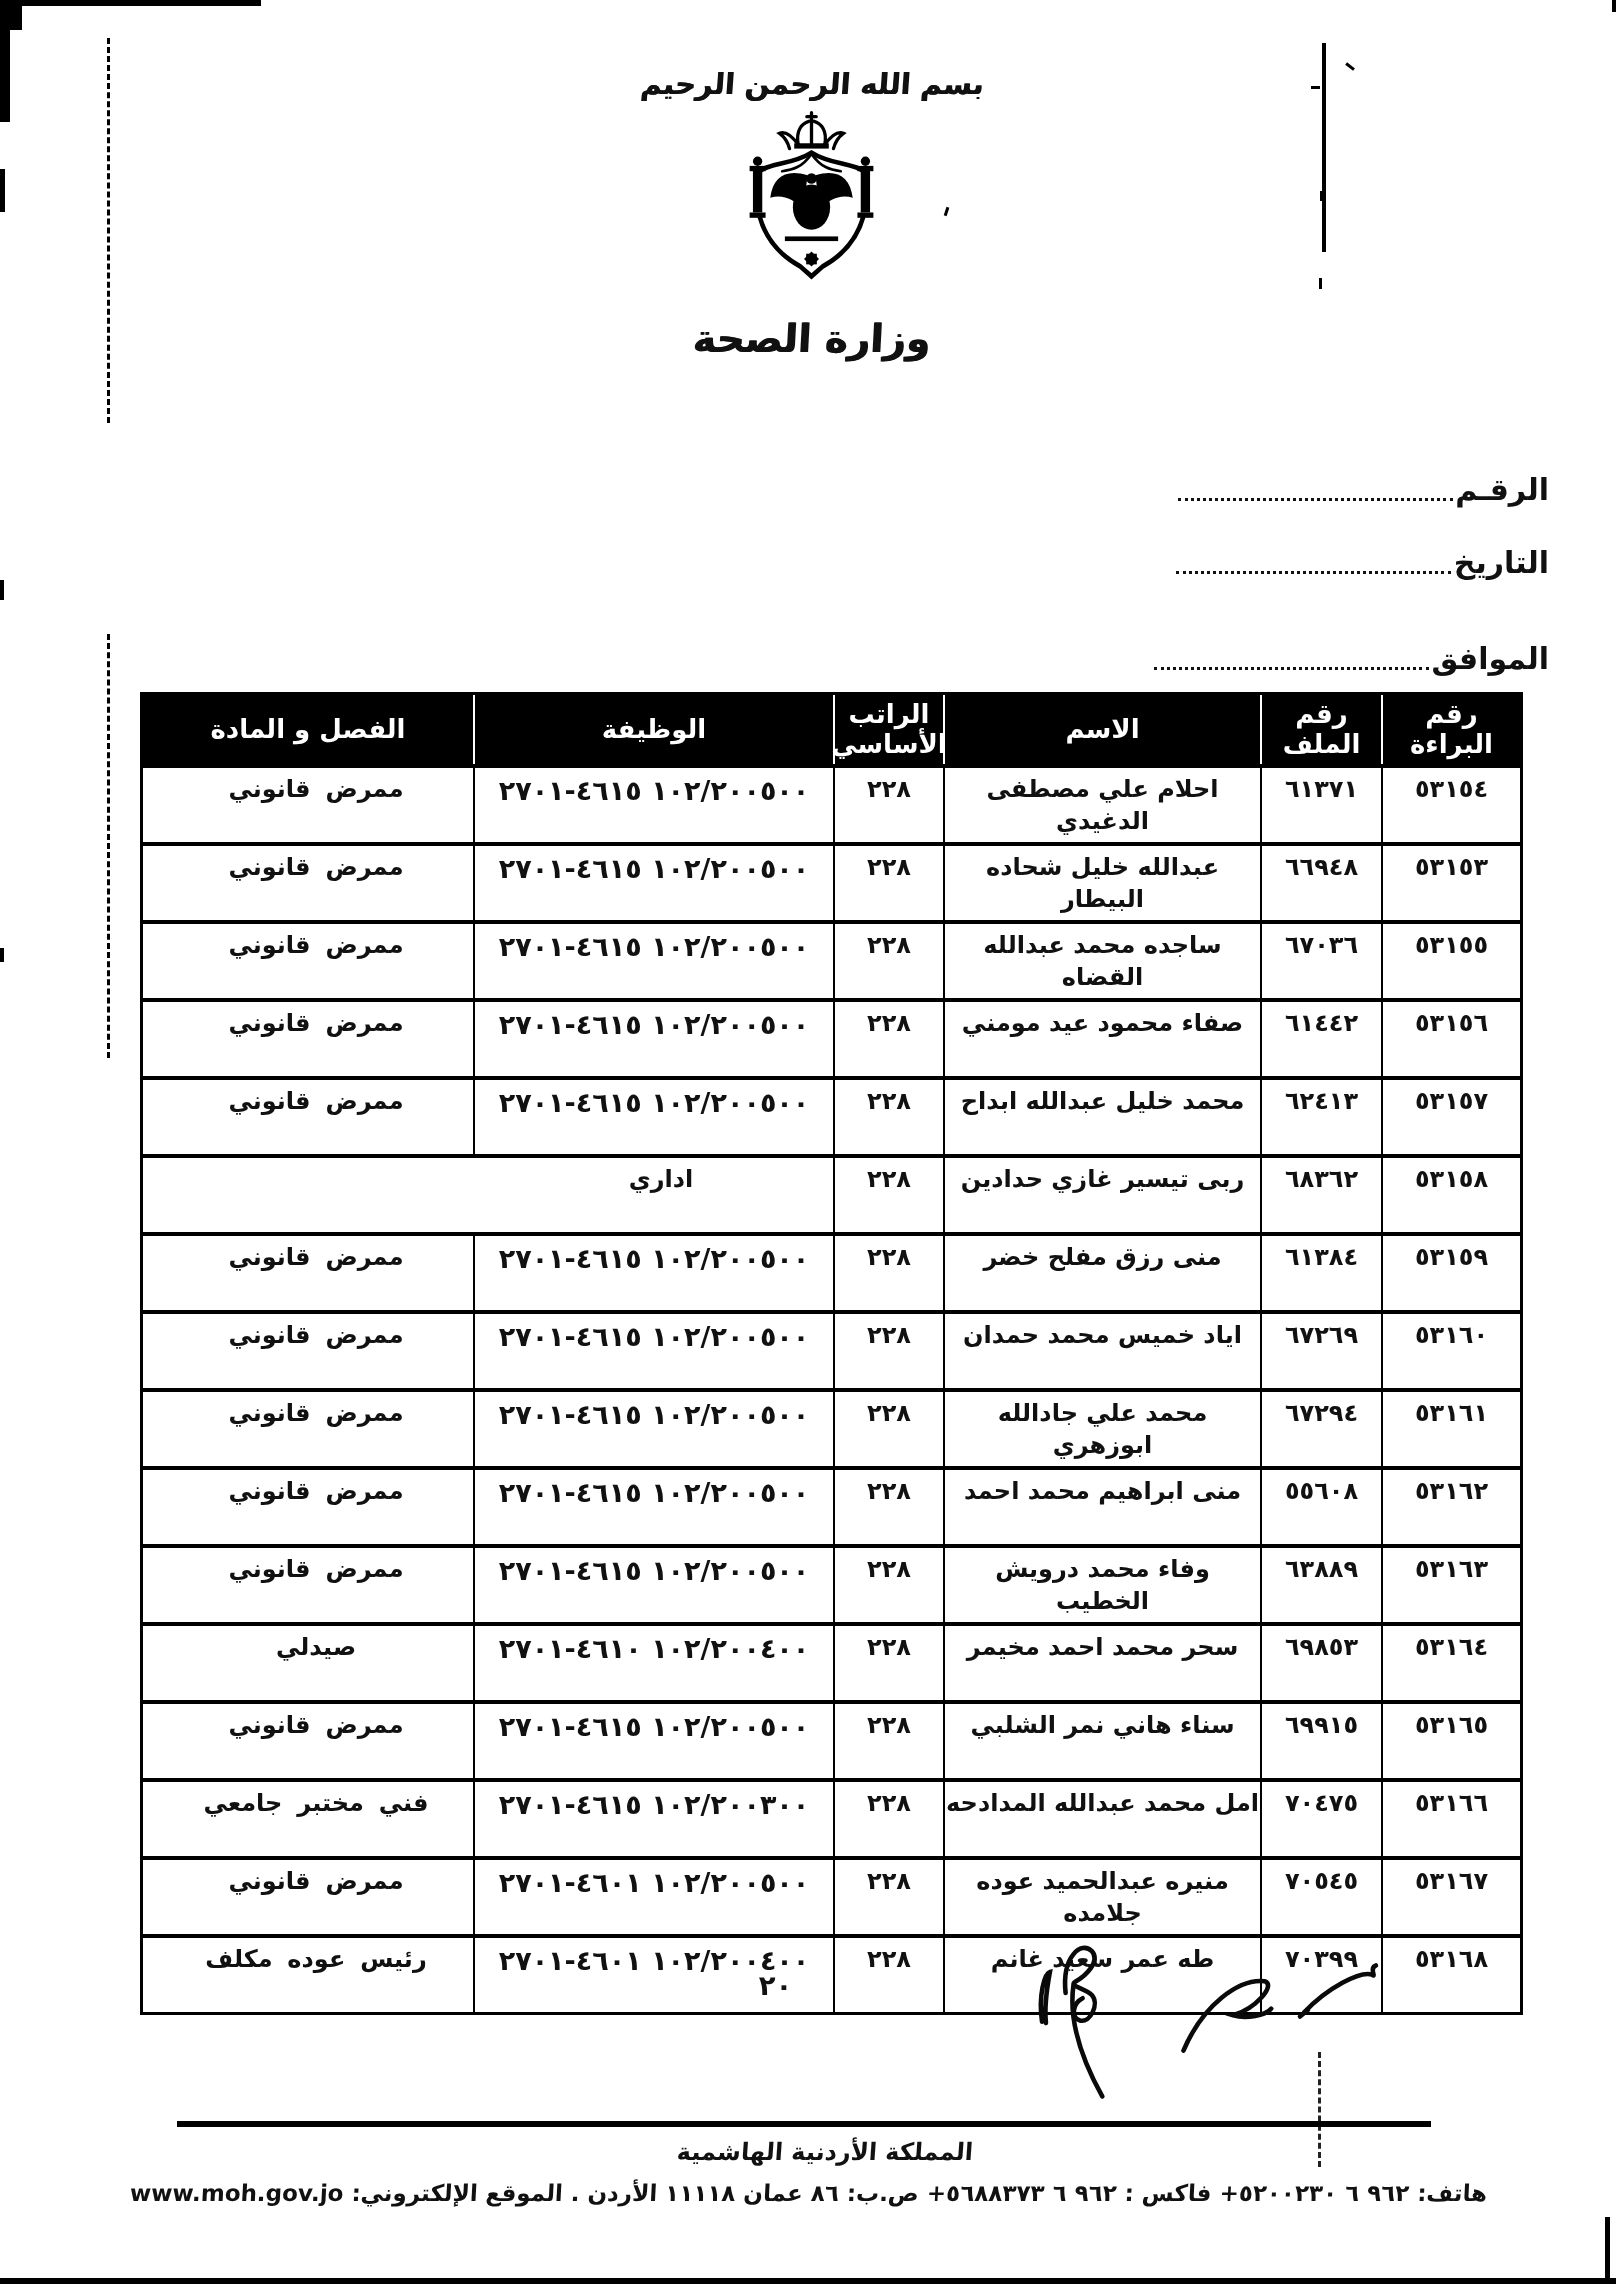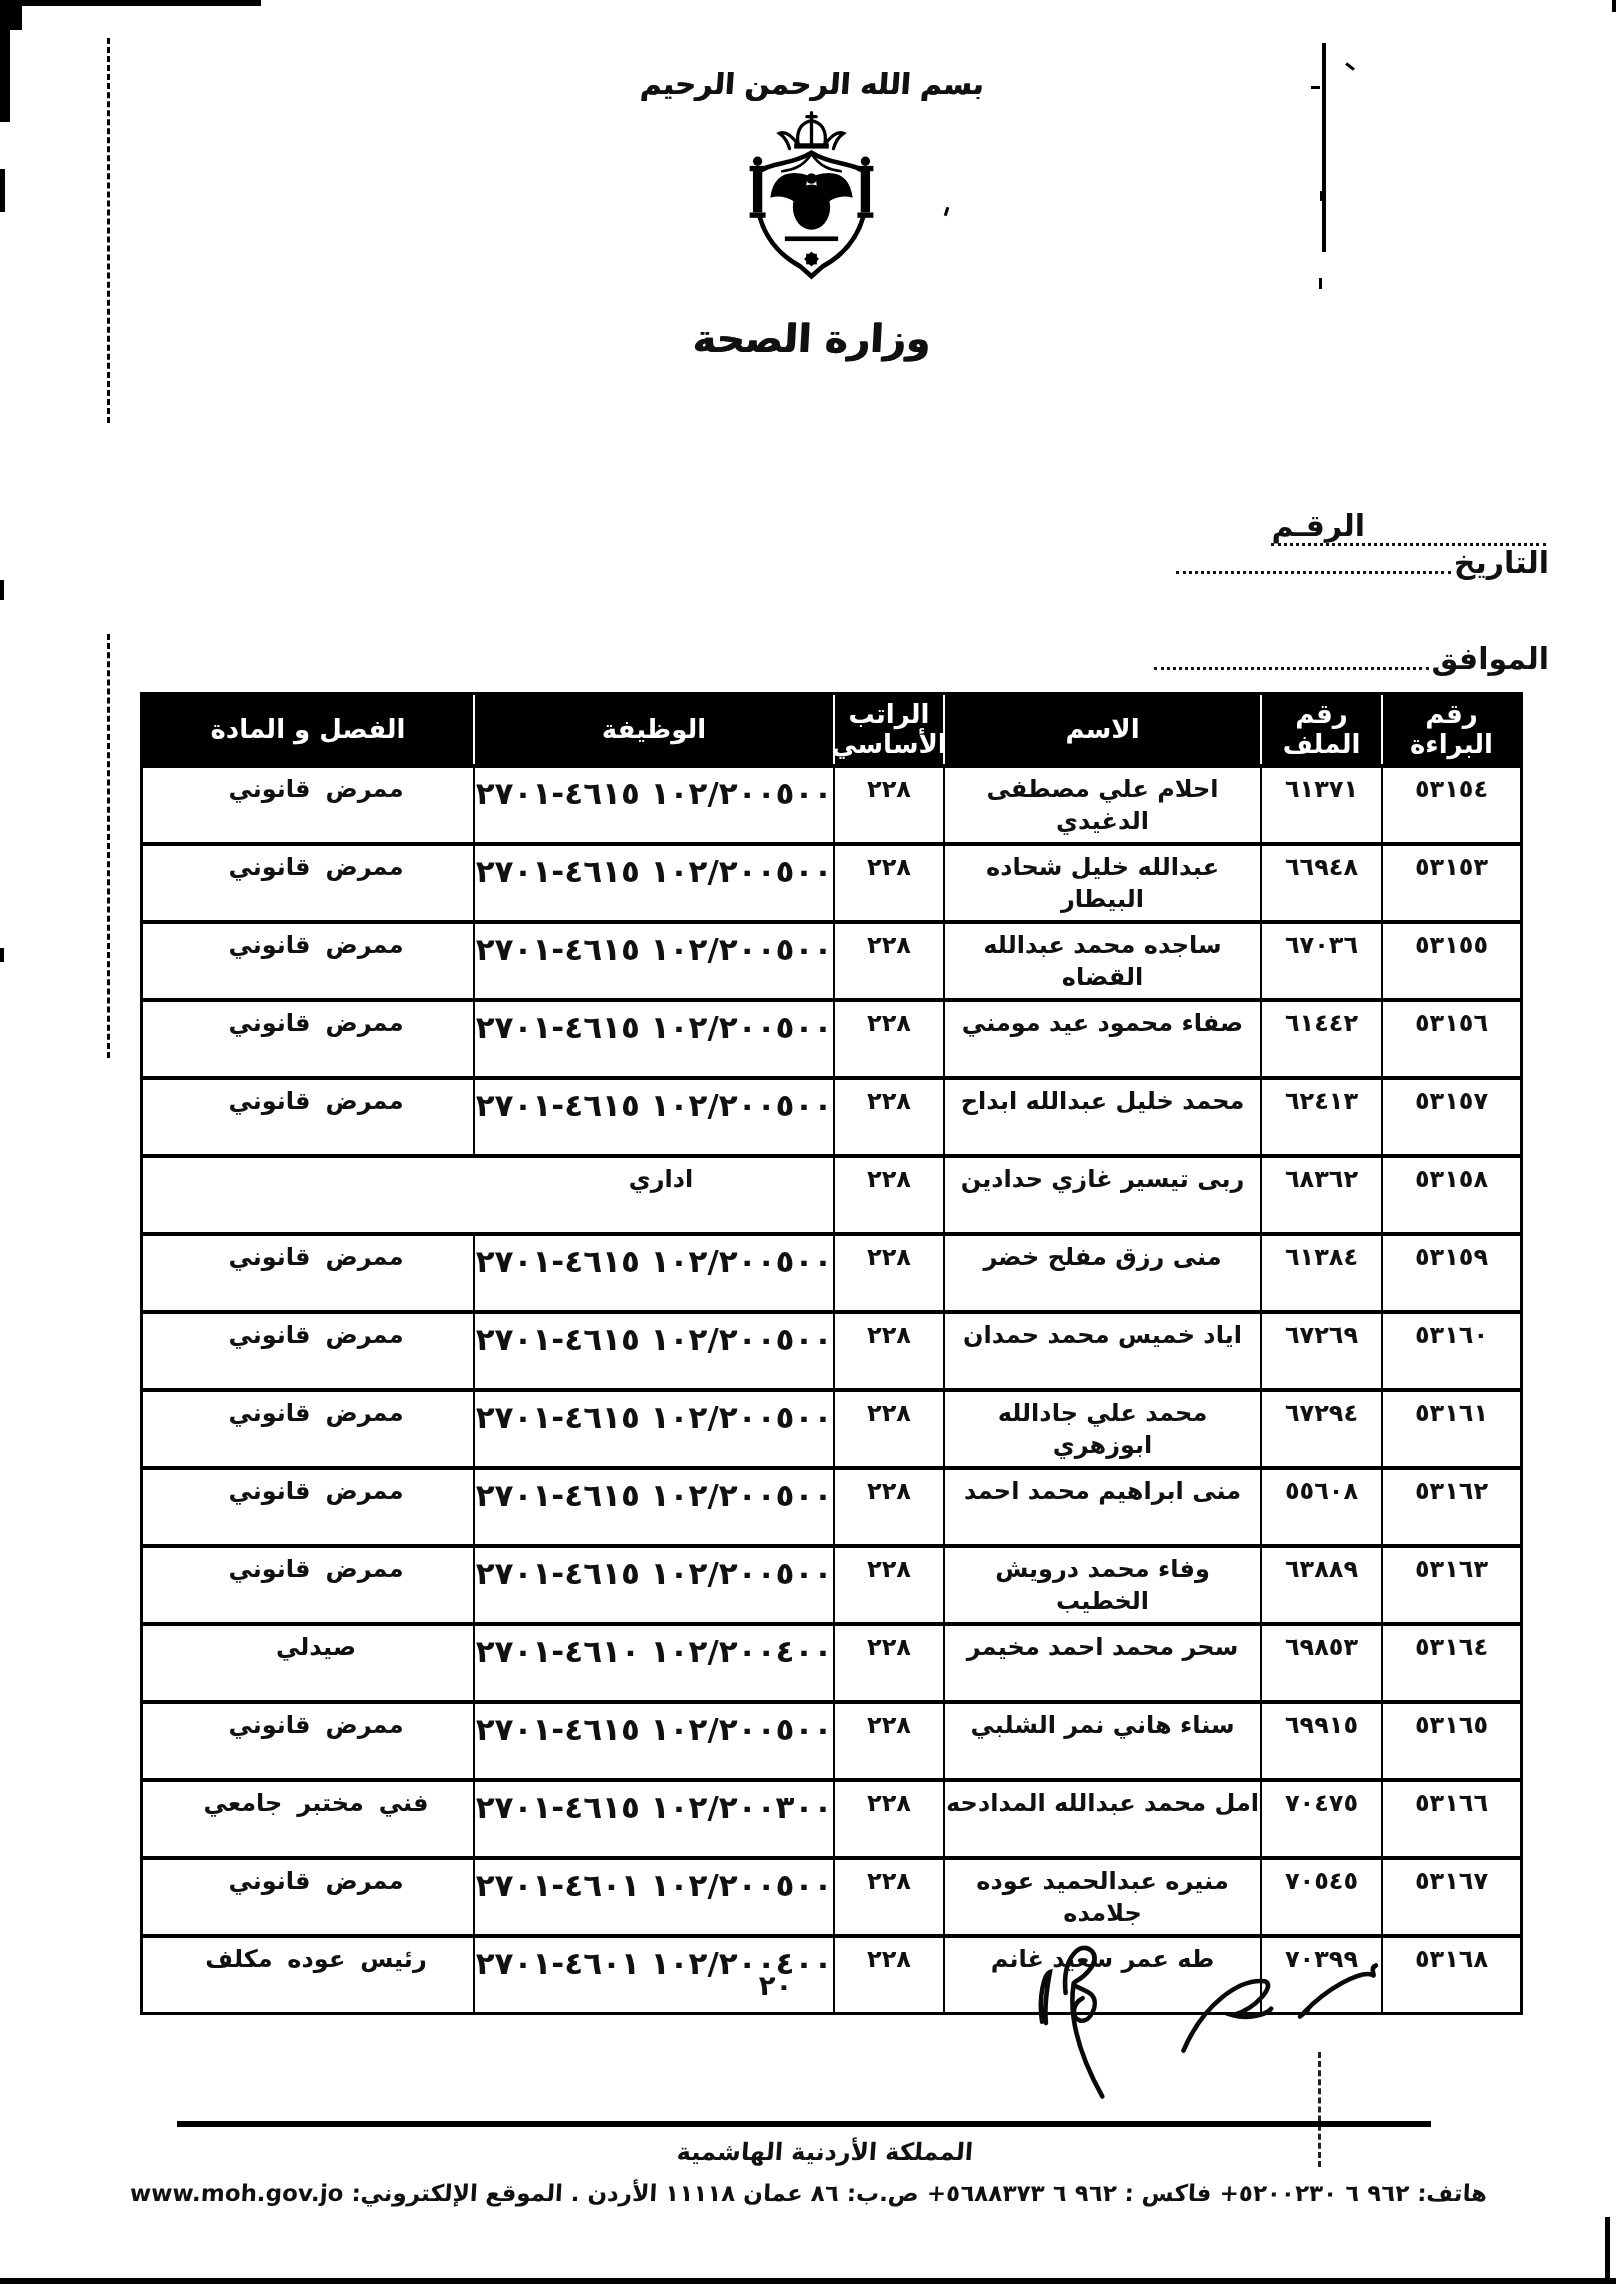--- a/index.html
+++ b/index.html
@@ -44,21 +44,21 @@
   .h-cell:last-child{border-left:none;}
   .t-body .t-row{border-bottom:4.6px solid #000; height:74px;}
   .t-body .t-row:last-child{border-bottom:none;}
   .t-cell{
     display:flex; justify-content:center; align-items:flex-start; text-align:center;
     font-size:24px; font-weight:bold; line-height:1.35; padding-top:4.6px;
     border-left:2.6px solid #000; box-sizing:border-box; overflow:hidden;
   }
   .t-cell:last-child{border-left:none;padding-left:16px;}
   .c-num{direction:ltr; letter-spacing:1.3px;}
-  .c-chapter{direction:ltr; letter-spacing:0.7px; font-size:31px;}
+  .c-chapter{direction:ltr; letter-spacing:0.7px; font-size:27px;}
   .c-job{word-spacing:6.5px;}
 
   
   .page-number{position:absolute; left:746px; top:1969px; width:59px; text-align:center;
     font-size:27.5px; font-weight:bold;}
   .signature{position:absolute; left:1008px; top:1930px;}
   .footer-rule{position:absolute; left:177px; top:2121px; width:1254px; height:5.9px; background:#000;}
   .kingdom{position:absolute; left:0; top:2138px; width:1650px; text-align:center;
     font-size:24px; font-weight:bold; transform:skewX(-4deg);}
   .contact{position:absolute; left:0; top:2180px; width:1617px; text-align:center; direction:rtl;
@@ -115,21 +115,21 @@
       <ellipse cx="110" cy="146" rx="28" ry="34"></ellipse>
       <circle cx="110" cy="103" r="8"></circle>
       <rect x="70" y="190" width="80" height="7"></rect>
       <rect x="102" y="216" width="16" height="16"></rect>
       <rect x="102" y="216" width="16" height="16" transform="rotate(45 110 224)"></rect>
     </g>
   </svg>
 
   <div class="ministry">وزارة الصحة</div>
 
-  <div class="ref-row" style="top:508px;flex-direction:column;">
+  <div class="ref-row" style="top:472px;">
     <span class="ref-label">الرقـم</span>
     <span class="ref-dots"></span>
   </div>
   <div class="ref-row" style="top:545px;">
     <span class="ref-label">التاريخ</span>
     <span class="ref-dots"></span>
   </div>
   <div class="ref-row" style="top:609px;margin-top:32px;">
     <span class="ref-label">الموافق</span>
     <span class="ref-dots"></span>

